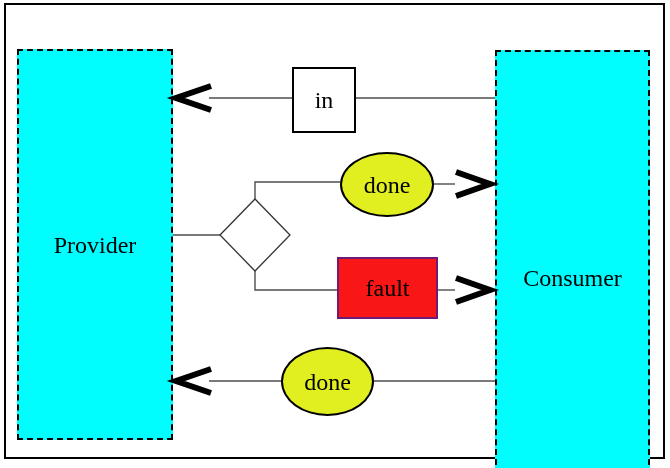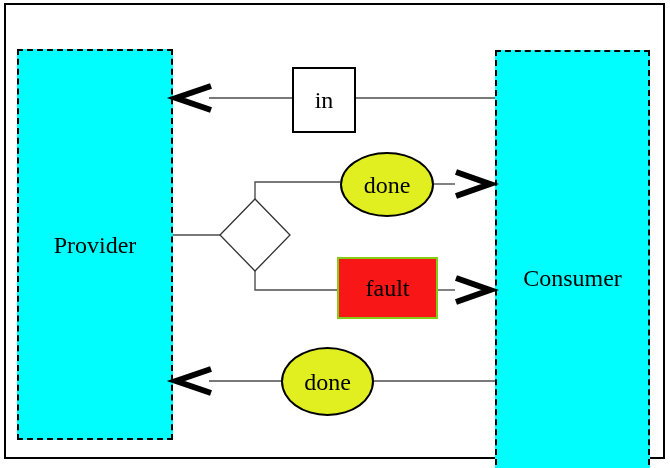--- a/index.html
+++ b/index.html
@@ -51,21 +51,21 @@
   }
   .msg-done-upper {
     left: 340px; top: 152px; width: 94px; height: 65px;
     background: #e1ee20;
     border: 2px solid #000000;
     border-radius: 50%;
   }
   .msg-fault {
     left: 337px; top: 257px; width: 101px; height: 62px;
     background: #f91616;
-    border: 2px solid #84cc16;
+    border: 2px solid #701a75;
   }
   .msg-done-lower {
     left: 281px; top: 347px; width: 93px; height: 69px;
     background: #e1ee20;
     border: 2px solid #000000;
     border-radius: 50%;
   }
   svg.wires {
     position: absolute;
     left: 0;

